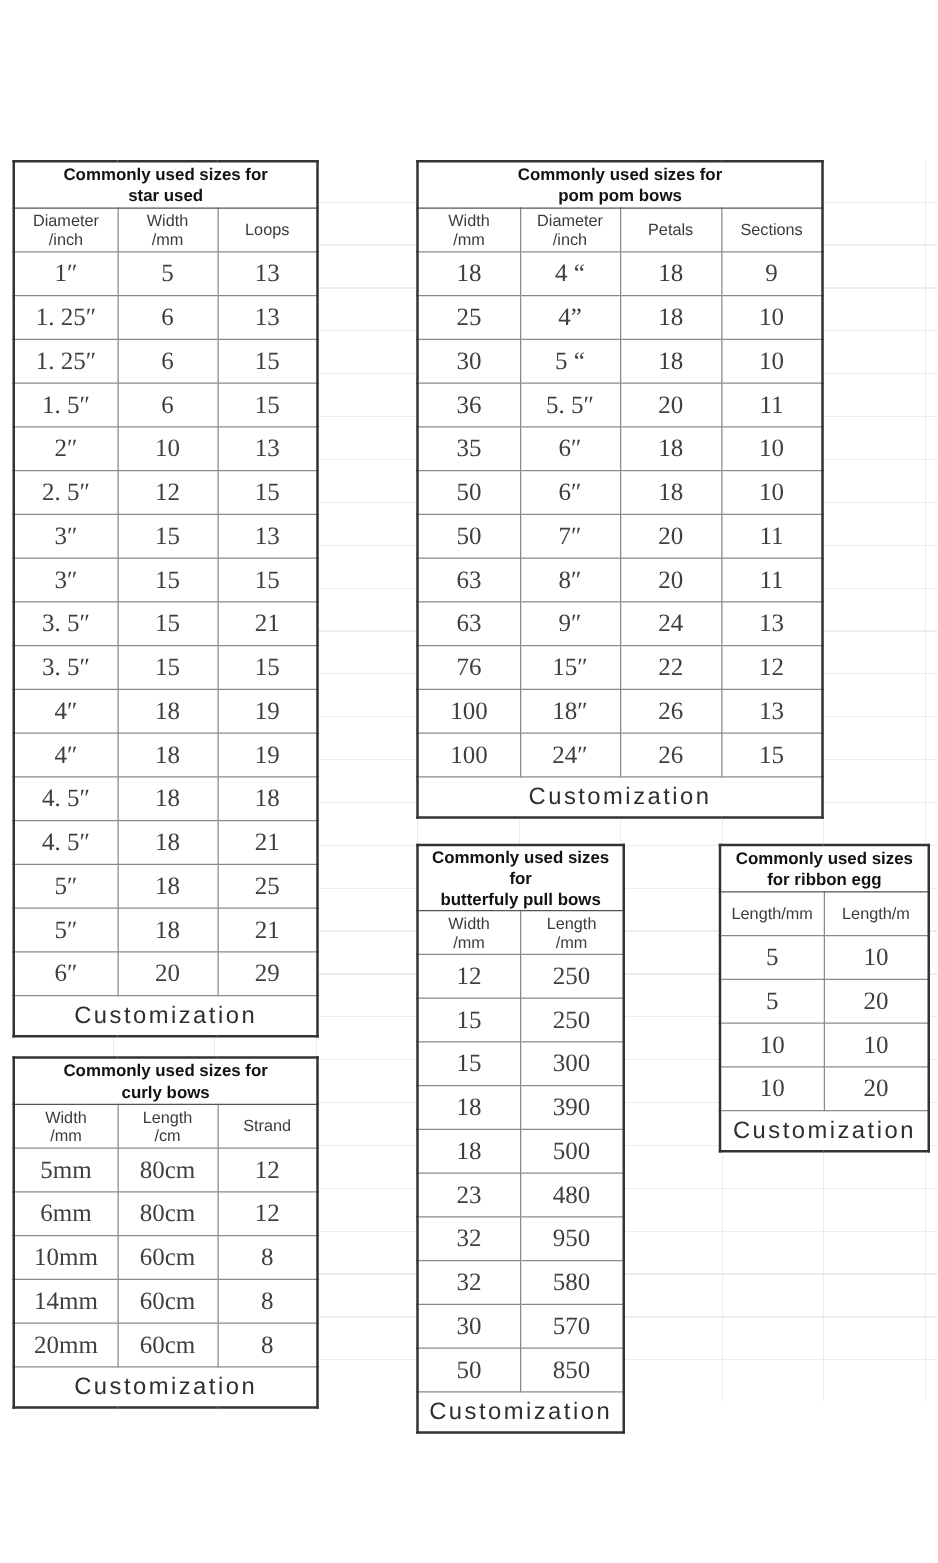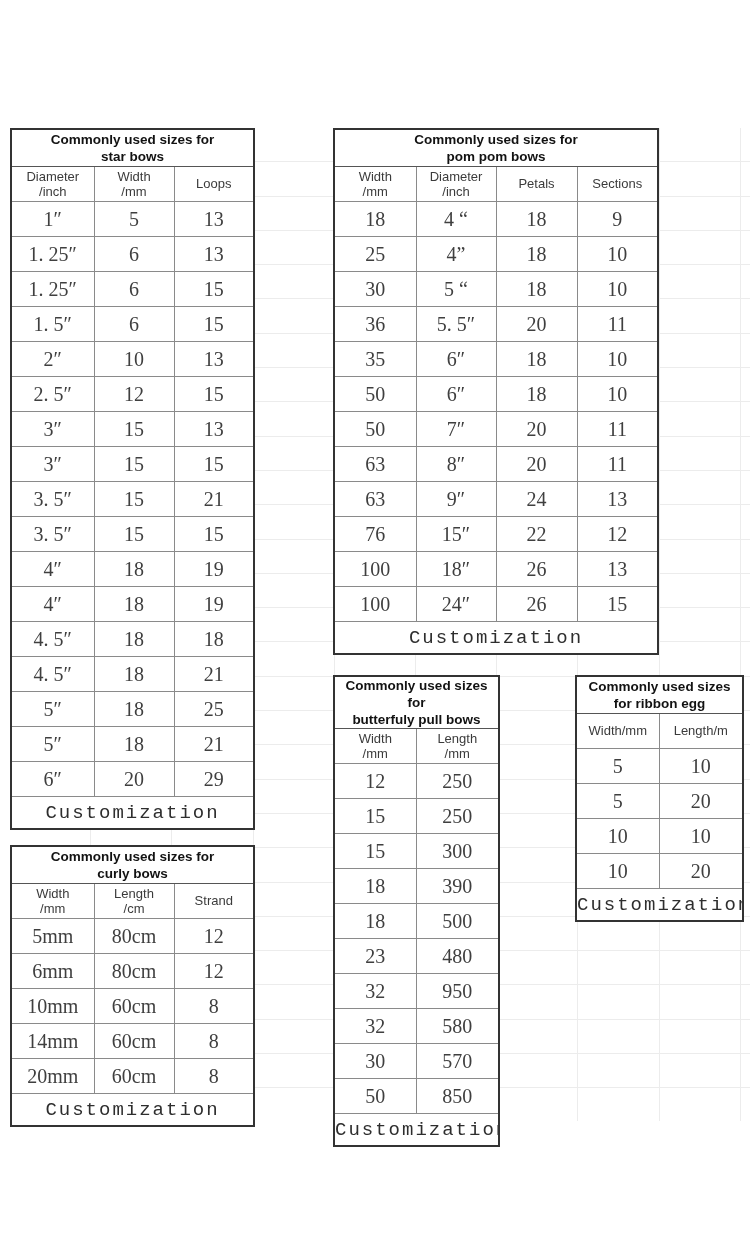--- a/index.html
+++ b/index.html
@@ -26,21 +26,21 @@
     font-weight:bold;font-size:13.5px;line-height:17px;color:#121212;
     height:36px;border-bottom-color:#555555 !important;
   }
   .head-cell{
     font-size:13px;line-height:15.5px;color:#3b3b3b;height:34px;
   }
   .data-cell{
     font-family:"Liberation Serif",serif;font-size:20px;color:#3f3f3f;height:34px;
   }
   .footer-cell{
-    font-family:Liberation Mono, monospace;font-size:19px;letter-spacing:2px;
+    font-family:Liberation Sans, sans-serif;font-size:19px;letter-spacing:2px;
     color:#2e2e2e;height:31px;border-top-color:#555555 !important;
   }
   
   #tbl-star     {left:10px;  top:128px; width:243px;}
   #tbl-pom      {left:333px; top:128px; width:324px;}
   #tbl-butterfly{left:333px; top:675px; width:165px;}
   #tbl-ribbon   {left:575px; top:675px; width:132px;}
   #tbl-curly    {left:10px;  top:845px; width:243px;}
 </style>
 </head>
@@ -51,21 +51,21 @@
 
   <div id="tbl-star" class="tbl">
       <table>
         <colgroup>
           <col style="width: 83px;">
           <col style="width: 80px;">
           <col style="width: 80px;">
         </colgroup>
         <tbody>
           <tr>
-            <td colspan="3" class="title-cell"><span>Commonly used sizes for</span><br><span>star bows</span></td>
+            <td colspan="3" class="title-cell"><span>Commonly used sizes for</span><br><span>star used</span></td>
           </tr>
           <tr>
             <td class="head-cell"><span>Diameter</span><br><span>/inch</span></td>
             <td class="head-cell"><span>Width</span><br><span>/mm</span></td>
             <td class="head-cell"><span>Loops</span></td>
           </tr>
           <tr>
             <td class="data-cell">1″</td>
             <td class="data-cell">5</td>
             <td class="data-cell">13</td>
@@ -319,21 +319,21 @@
       <table>
         <colgroup>
           <col style="width: 83px;">
           <col style="width: 84px;">
         </colgroup>
         <tbody>
           <tr>
             <td colspan="2" class="title-cell"><span>Commonly used sizes</span><br><span>for ribbon egg</span></td>
           </tr>
           <tr>
-            <td class="head-cell"><span>Width/mm</span></td>
+            <td class="head-cell"><span>Length/mm</span></td>
             <td class="head-cell"><span>Length/m</span></td>
           </tr>
           <tr>
             <td class="data-cell">5</td>
             <td class="data-cell">10</td>
           </tr>
           <tr>
             <td class="data-cell">5</td>
             <td class="data-cell">20</td>
           </tr>

